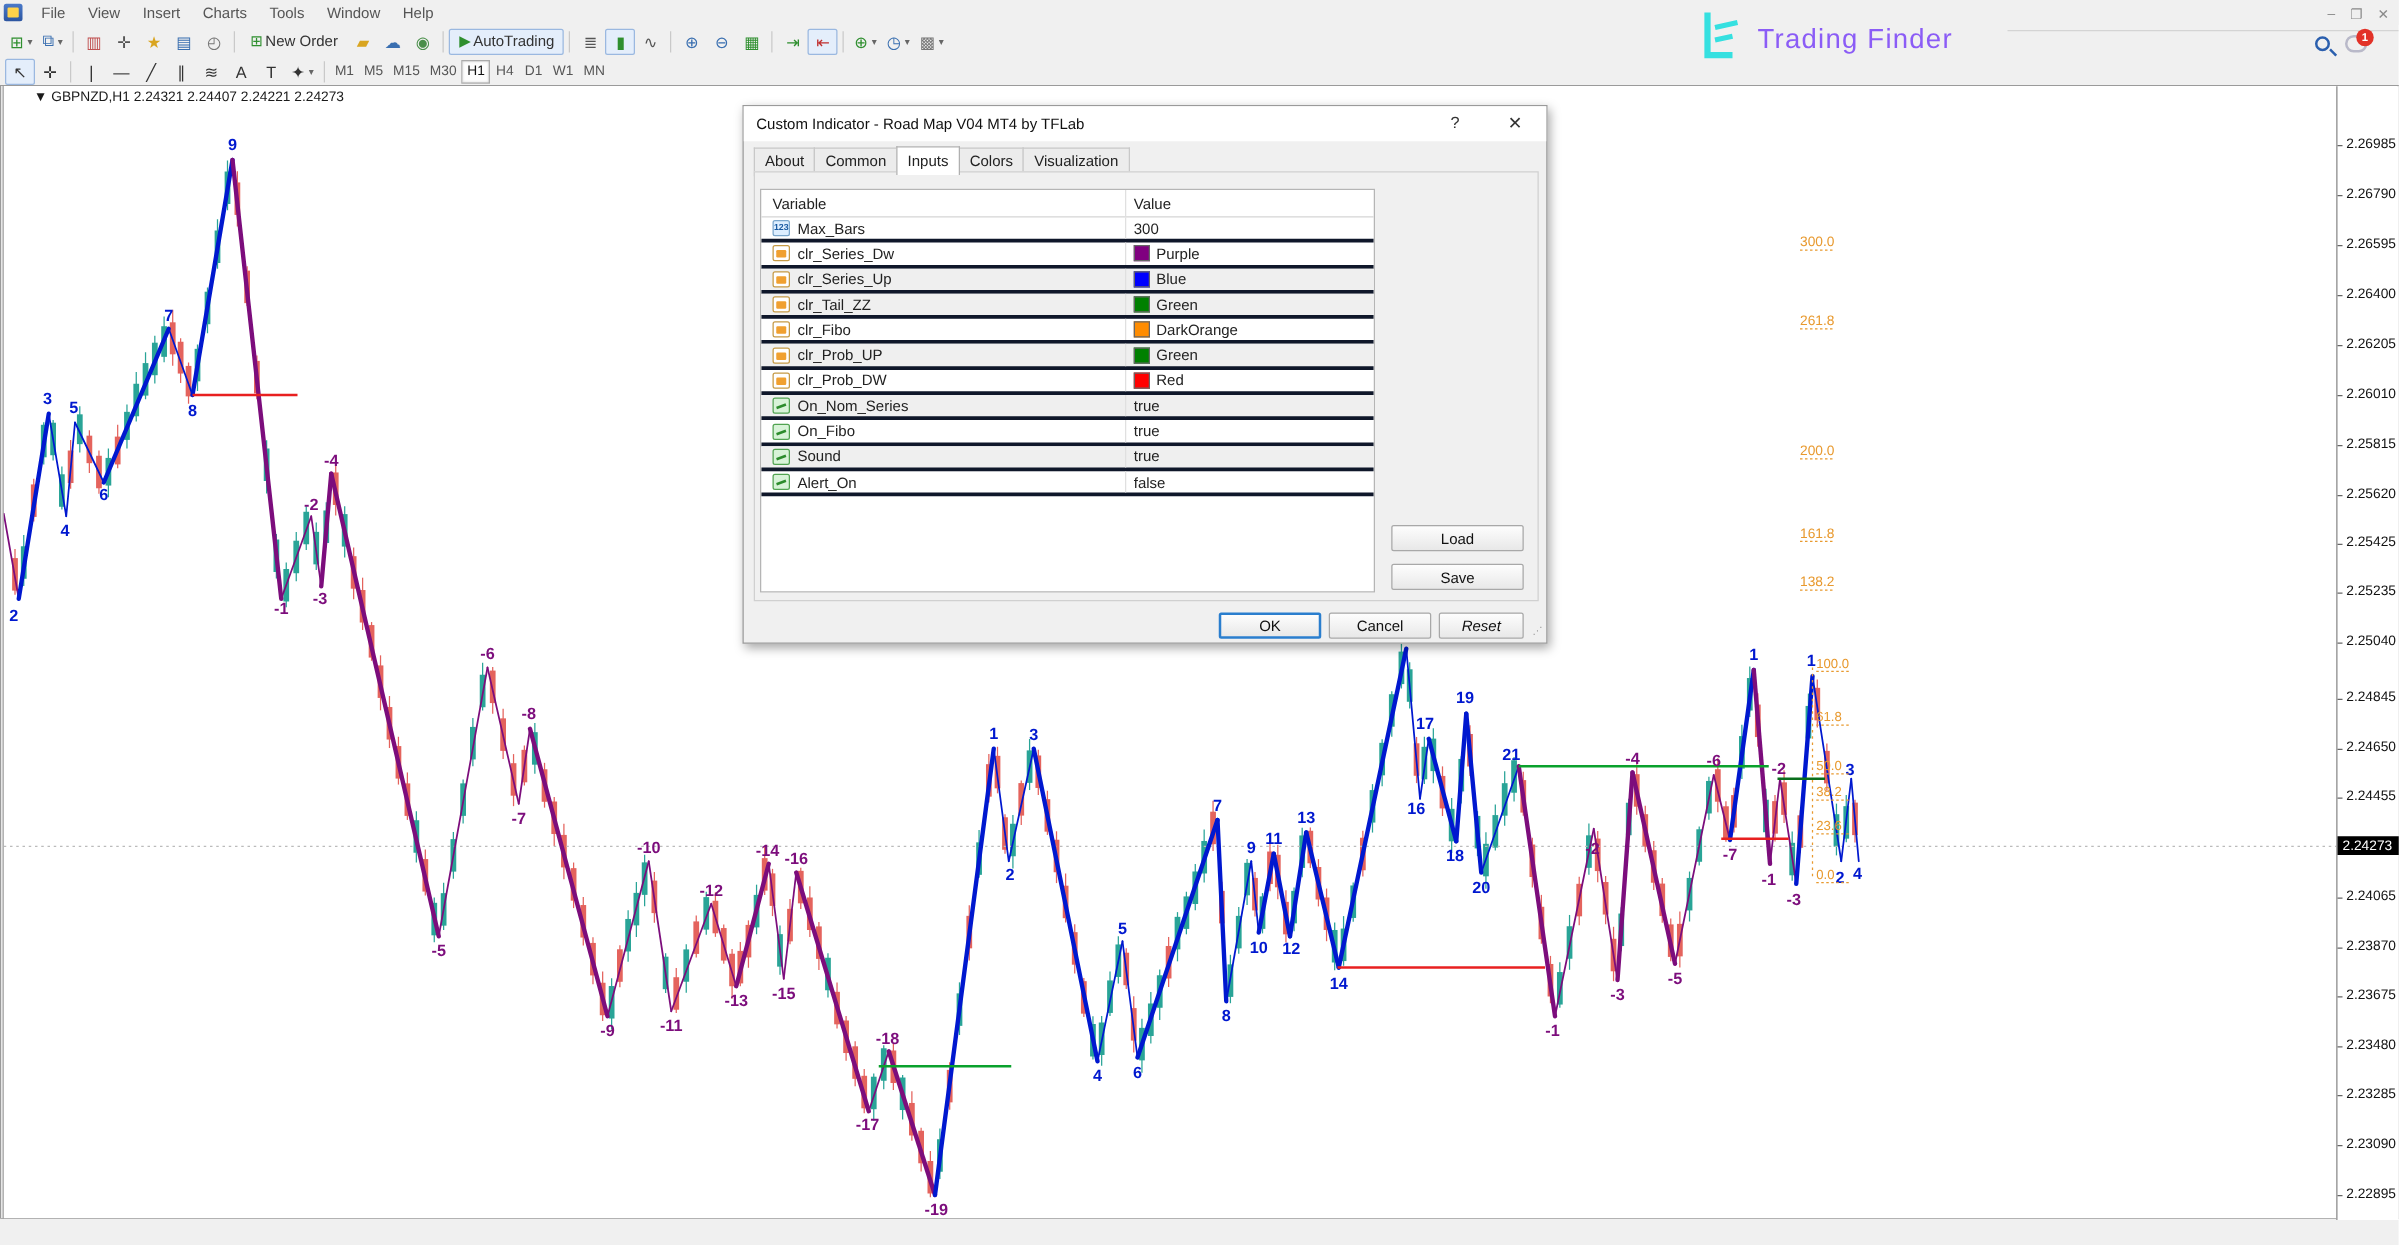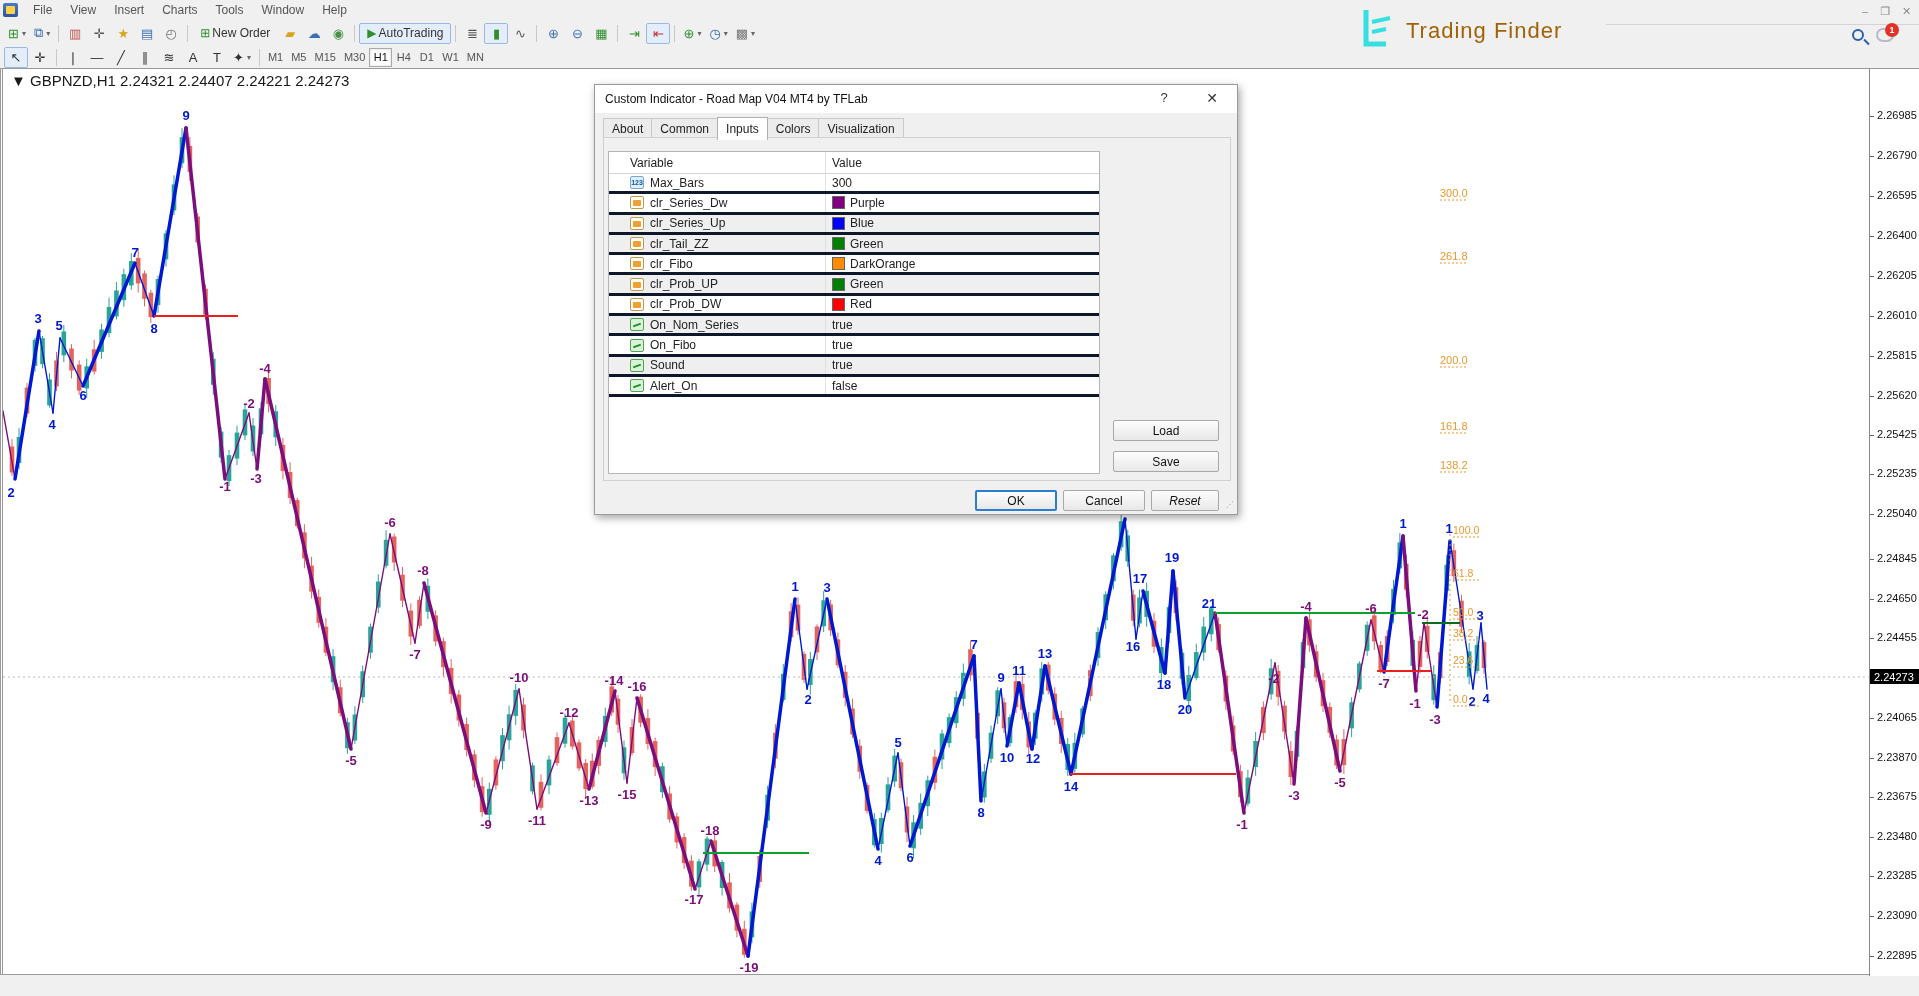--- a/index.html
+++ b/index.html
@@ -17,32 +17,32 @@
   .tbtn.labeled { padding:0 7px; font-size:12px; color:#333; }
   .tbtn.pressed { border-color:#9ab8e0; background:#e4eefb; }
   .dd { font-size:8px; color:#666; margin-left:1px; }
   .sep { width:1px; height:17px; background:#c9c9c9; margin:0 4px; }
   .tf-btn { min-width:23px; height:19px; display:flex; align-items:center; justify-content:center; font-size:11px; color:#555; border:1px solid transparent; padding:0 3px; }
   .tf-btn.active { border-color:#aaa; background:#fdfdfd; color:#111; box-shadow:inset 0 0 2px #ccc; }
   #topright-line { position:absolute; left:1606px; top:24px; width:313px; height:1px; background:#d4d4d4; }
 
   
   #logo { position:absolute; left:1356px; top:8px; display:flex; align-items:center; gap:10px; }
-  #logo-text { font-size:22px; letter-spacing:1px; color:#a16207; font-weight:400; }
+  #logo-text { font-size:22px; letter-spacing:1px; color:#8b5cf6; font-weight:400; }
   
   #win-controls { position:absolute; left:1862px; top:5px; display:flex; gap:12px; color:#8a8a8a; font-size:11px; }
   #top-icons { position:absolute; left:1852px; top:28px; display:flex; gap:12px; align-items:center; }
   #search-glass { width:12px; height:12px; border:2px solid #2b5fae; border-radius:50%; position:relative; }
   #search-glass::after { content:""; position:absolute; left:9px; top:10px; width:7px; height:2px; background:#2b5fae; transform:rotate(45deg); }
   #chat-bubble { width:18px; height:14px; border:2px solid #b9b9c9; border-radius:7px; position:relative; }
   #chat-badge { position:absolute; right:-7px; top:-7px; width:14px; height:14px; border-radius:50%; background:#e23228; color:#fff; font-size:9px; font-weight:bold; display:flex; align-items:center; justify-content:center; }
 
   
   #workspace { position:absolute; left:0; top:68px; width:1919px; height:907px; background:#fff; border:1px solid #9a9a9a; border-left:3px double #9a9a9a; }
-  #chart-title { position:absolute; left:8px; top:3px; font-size:15px; color:#1a1a1a; }
+  #chart-title { position:absolute; left:24px; top:3px; font-size:11px; color:#1a1a1a; }
   #chart-svg { position:absolute; left:0; top:0; width:1866px; height:907px; }
   #price-axis { position:absolute; left:1866px; top:0; width:53px; height:907px; border-left:1px solid #888; background:#fff; }
   .ptick { position:absolute; left:7px; font-size:11px; color:#111; }
   .ptick-mark { position:absolute; left:0; width:4px; height:1px; background:#666; }
   #cur-price { position:absolute; left:0; width:53px; height:15px; background:#000; color:#fff; font-size:11px; display:flex; align-items:center; padding-left:4px; }
 
   
   #dialog { position:absolute; left:594px; top:84px; width:644px; height:431px; background:#f0f0f0; border:1px solid #9a9a9a; box-shadow:2px 3px 8px rgba(0,0,0,.35); }
   #dlg-titlebar { position:absolute; left:0; top:0; width:100%; height:28px; background:#fff; display:flex; align-items:center; }
   #dlg-title { margin-left:10px; font-size:12px; color:#111; }
@@ -50,21 +50,21 @@
   #dlg-help { left:560px; }
   #dlg-close { left:608px; font-size:14px; }
   #dlg-tabs { position:absolute; left:8px; top:32px; display:flex;text-align:right; }
   .dtab { padding:3px 8px 4px; border:1px solid #c8c8c8; border-bottom:none; background:#ececec; margin-right:-1px; font-size:12px; color:#222; position:relative; top:1px; }
   .dtab.active { background:#fff; border-color:#b0b0b0; top:0; padding-top:4px; z-index:2; }
   #tabpage { position:absolute; left:8px; top:52px; width:628px; height:344px; border:1px solid #d0d0d0; background:#f0f0f0; }
   #var-table { position:absolute; left:13px; top:66px; width:492px; height:323px; background:#fff; border:1px solid #b5b5b5; overflow:hidden; }
   .vrow { display:flex; height:20.3px; align-items:center; border-bottom:3px solid #0f172a; }
   .vrow.header { height:22px; color:#222; border-bottom:1px solid #d5d5d5; }
   .vrow.striped { background:#efefef; }
-  .vcell-name { width:217px; display:flex; align-items:center; gap:6px; padding-left:21px; border-right:1px solid #e0e0e0; height:100%; }
+  .vcell-name { width:292px; display:flex; align-items:center; gap:6px; padding-left:9px; border-right:1px solid #e0e0e0; height:100%; }
   .vcell-value { flex:1; display:flex; align-items:center; gap:5px; padding-left:6px; }
   .row-icon { width:14px; height:13px; border-radius:2px; position:relative; flex:none; }
   .row-icon.number { background:#ddeeff; border:1px solid #7aa6cc; color:#1557a0; font-size:7px; font-weight:bold; text-align:center; line-height:11px; }
   .row-icon.color { background:#fff; border:1px solid #c59a46; }
   .row-icon.color::after { content:""; position:absolute; left:2px; top:3px; width:8px; height:6px; background:#f0a030; border-radius:1px; }
   .row-icon.bool { background:#d8f3d8; border:1px solid #51a351; }
   .row-icon.bool::after { content:""; position:absolute; left:2px; top:5px; width:8px; height:2px; background:#2c8c2c; transform:rotate(-20deg); }
   .swatch { width:13px; height:13px; border:1px solid #666; flex:none; }
   .dbtn { position:absolute; height:21px; background:linear-gradient(#fdfdfd,#e8e8e8); border:1px solid #a8a8a8; border-radius:2px; font-size:12px; color:#111; display:flex; align-items:center; justify-content:center; }
   #btn-load { left:518px; top:335px; width:106px; }

